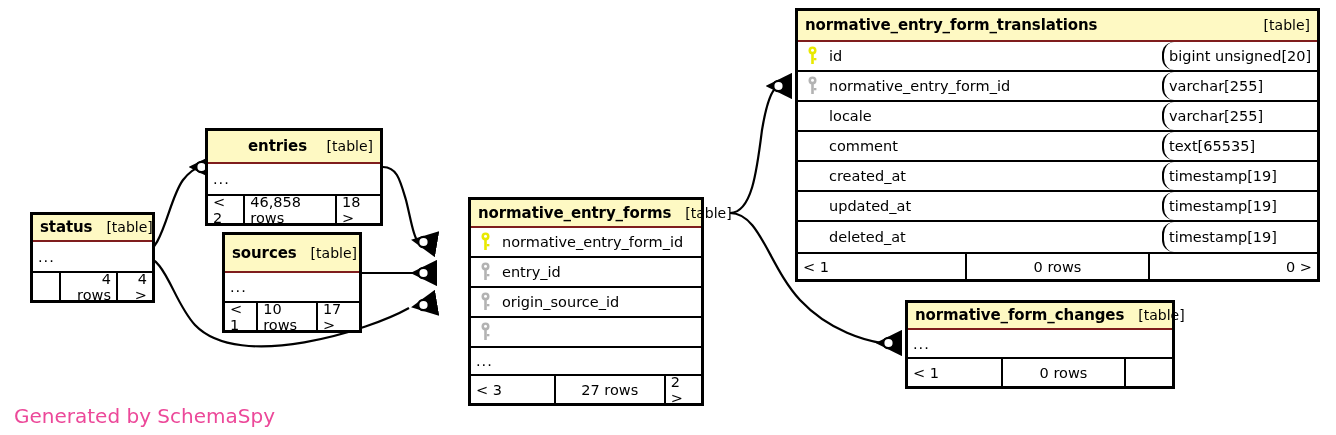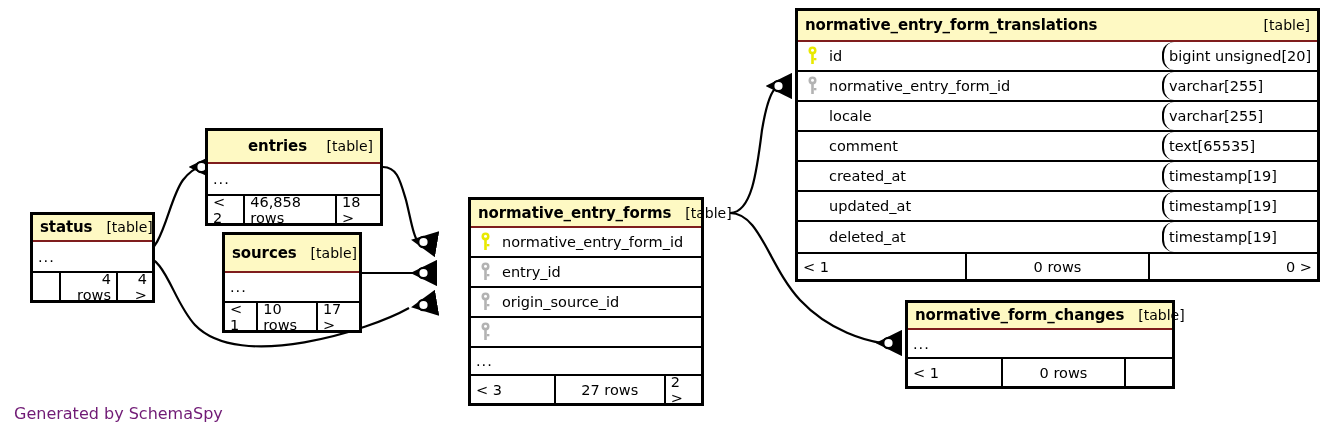--- a/index.html
+++ b/index.html
@@ -187,22 +187,22 @@
   #table-normative-form-changes .tbl-header { height: 27px; }
   #table-normative-form-changes .tbl-footer .fcell:nth-child(1) { width: 93px; }
   #table-normative-form-changes .tbl-footer .fcell:nth-child(2) { width: 123px; justify-content: center; }
   #table-normative-form-changes .tbl-footer .fcell:nth-child(3) { flex: 1 1 auto; }
 
   
   #generated-caption {
     position: absolute;
     left: 14px;
     top: 404px;
-    font-size: 16px;
-    color: #701a75;
+    font-size: 20px;
+    color: #ec4899;
     z-index: 3;
     white-space: nowrap;
   }
 </style>
 </head>
 <body>
 
 <div id="diagram-canvas">
 
   <svg id="edges-layer" viewBox="0 0 1336 435" width="1336" height="435">

